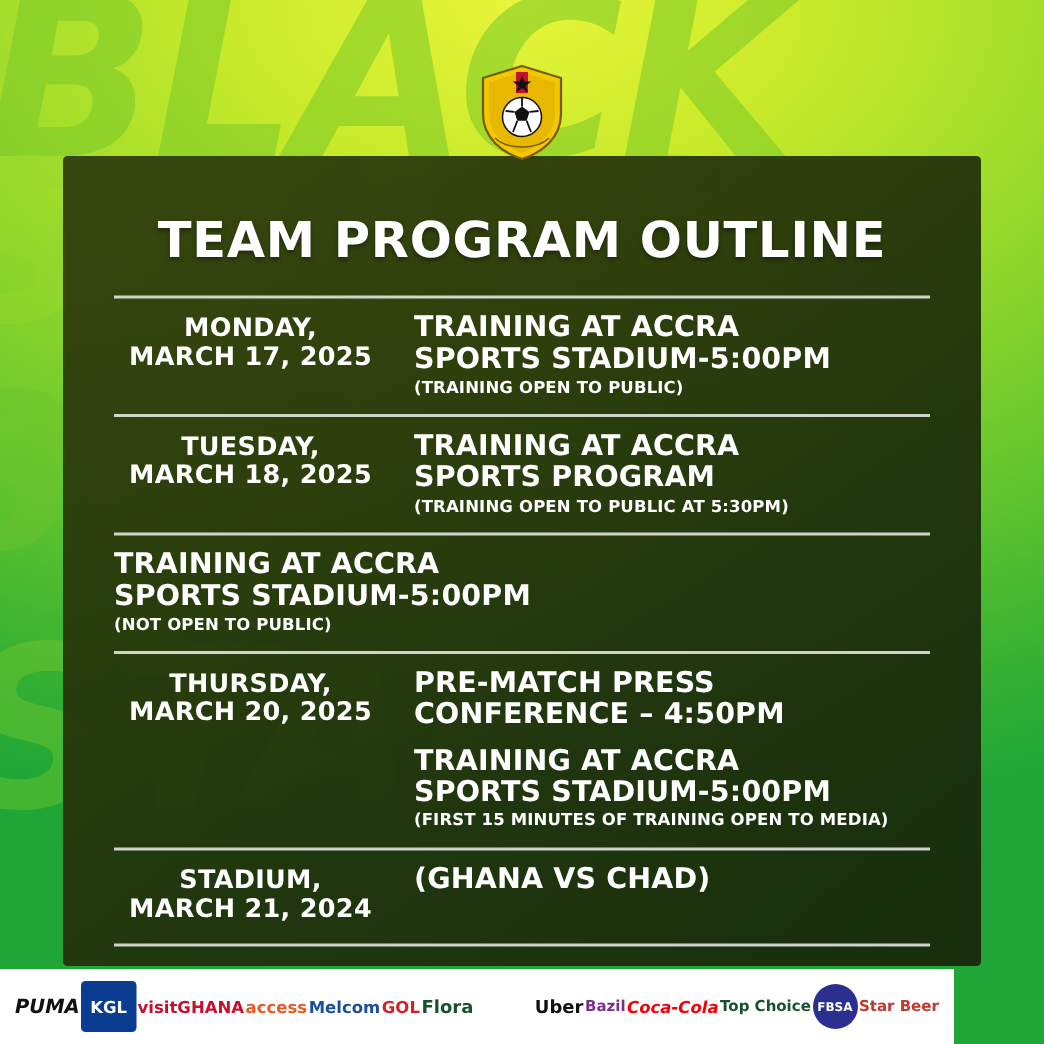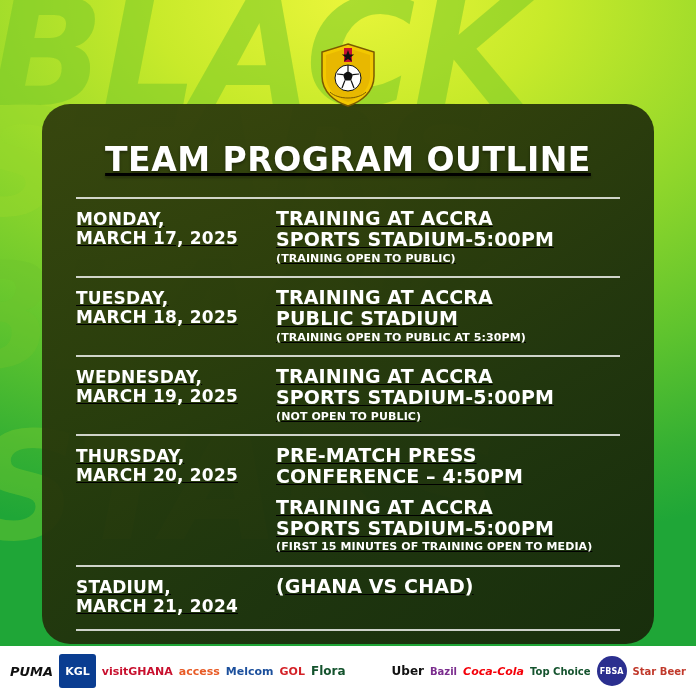--- a/index.html
+++ b/index.html
@@ -61,25 +61,24 @@
     transform: translateX(-50%);
     width: 64px; height: 66px;
     z-index: 5;
   }
 
   
   .panel {
     position: absolute;
     top: 104px; left: 42px;
     width: 612px; height: 540px;
-    border-radius: 28px;
+    border-radius: 3px;
     background: linear-gradient(140deg, rgba(46,58,12,0.92) 0%, rgba(38,52,10,0.93) 35%, rgba(30,46,12,0.94) 65%, rgba(24,40,10,0.95) 100%);
     z-index: 3;
     padding: 22px 28px 10px 28px;
-    text-decoration: underline;
   }
   .title {
     text-align: center;
     color: #ffffff;
     font-family: "DejaVu Sans", sans-serif;
     font-weight: bold;
     font-size: 33px;
     letter-spacing: 0.5px;
     margin: 14px 0 18px 0;
     text-shadow: 0 2px 3px rgba(0,0,0,0.35);
@@ -92,21 +91,21 @@
   }
   .row {
     display: flex;
     align-items: flex-start;
     padding: 9px 6px 9px 6px;
     min-height: 62px;
   }
   .row .date {
     width: 200px;
     flex: 0 0 200px;
-    text-align: left;
+    text-align: center;
     padding-right: 18px;
     color: #ffffff;
     font-family: "DejaVu Sans", sans-serif;
     font-weight: bold;
     font-size: 17px;
     line-height: 1.12;
     padding-top: 2px;
     letter-spacing: 0.2px;
   }
   .row .detail {
@@ -129,21 +128,21 @@
     line-height: 1.2;
     margin-top: 2px;
     letter-spacing: 0.1px;
   }
   .row-thursday { min-height: 108px; }
 
   
   .sponsors {
     position: absolute;
     left: 0; bottom: 0;
-    width: 696px; height: 50px;
+    width: 636px; height: 50px;
     background: #ffffff;
     display: flex;
     align-items: center;
     justify-content: space-between;
     padding: 12px 10px;
     z-index: 6;
   }
   .sp {
     font-family: "DejaVu Sans", sans-serif;
     font-weight: bold;
@@ -216,32 +215,28 @@
 
       <div class="divider"></div>
       <div class="row">
         <div class="date">
           <div>TUESDAY,</div>
           <div>MARCH 18, 2025</div>
         </div>
         <div class="detail">
           <div class="ev">
             <div class="ev-main">TRAINING AT ACCRA</div>
-            <div class="ev-main">PUBLIC STADIUM</div>
+            <div class="ev-main">SPORTS PROGRAM</div>
             <div class="ev-note">(TRAINING OPEN TO PUBLIC AT 5:30PM)</div>
           </div>
         </div>
       </div>
 
       <div class="divider"></div>
       <div class="row">
-        <div class="date">
-          <div>WEDNESDAY,</div>
-          <div>MARCH 19, 2025</div>
-        </div>
         <div class="detail">
           <div class="ev">
             <div class="ev-main">TRAINING AT ACCRA</div>
             <div class="ev-main">SPORTS STADIUM-5:00PM</div>
             <div class="ev-note">(NOT OPEN TO PUBLIC)</div>
           </div>
         </div>
       </div>
 
       <div class="divider"></div>

